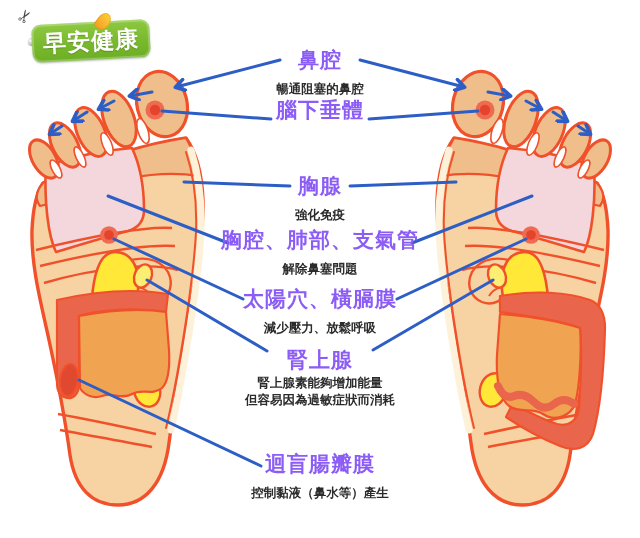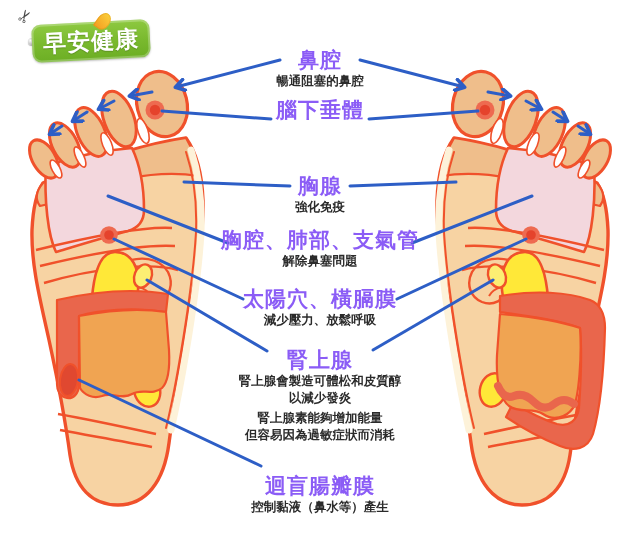--- a/index.html
+++ b/index.html
@@ -10,21 +10,21 @@
   #foot-svg{position:absolute;left:0;top:0;z-index:1;}
   
   .label-block{
     position:absolute;left:160px;width:320px;text-align:center;z-index:3;
     color:#1c1c1c;pointer-events:none;
   }
   .label-heading{
     font-size:21px;font-weight:bold;letter-spacing:1px;line-height:24px;color:#8b5cf6;
   }
   .label-sub{
-    font-size:12.5px;line-height:17px;color:#2b2b2b;margin-top:1px;font-weight:bold;
+    font-size:12.5px;line-height:17px;color:#2b2b2b;margin-top:9px;font-weight:bold;
   }
   .label-sub.gap{margin-top:3px;}
   
   #logo{position:absolute;left:8px;top:4px;z-index:4;width:160px;height:70px;}
   #logo-tag{
     position:absolute;left:24px;top:18px;width:118px;height:38px;
     background:linear-gradient(180deg,#8ec941 0%,#79b92e 55%,#6cae24 100%);
     border-radius:9px;transform:rotate(-3deg);
     box-shadow:0 1px 2px rgba(0,0,0,.25), inset 0 0 0 2px rgba(255,255,255,.25);
     display:flex;align-items:center;justify-content:center;
@@ -217,28 +217,24 @@
     <div class="label-sub">解除鼻塞問題</div>
   </div>
 
   <div class="label-block" style="top:287px">
     <div class="label-heading">太陽穴、橫膈膜</div>
     <div class="label-sub">減少壓力、放鬆呼吸</div>
   </div>
 
   <div class="label-block" style="top:348px">
     <div class="label-heading">腎上腺</div>
-    <div class="label-sub">
-      <div>腎上腺會製造可體松和皮質醇</div>
-      <div>以減少發炎</div>
-    </div>
     <div class="label-sub gap">
       <div>腎上腺素能夠增加能量</div>
       <div>但容易因為過敏症狀而消耗</div>
     </div>
   </div>
 
-  <div class="label-block" style="top:474px">
+  <div class="label-block" style="top:452px">
     <div class="label-heading">迴盲腸瓣膜</div>
     <div class="label-sub">控制黏液（鼻水等）產生</div>
   </div>
 
 </div>
 
 </body></html>

